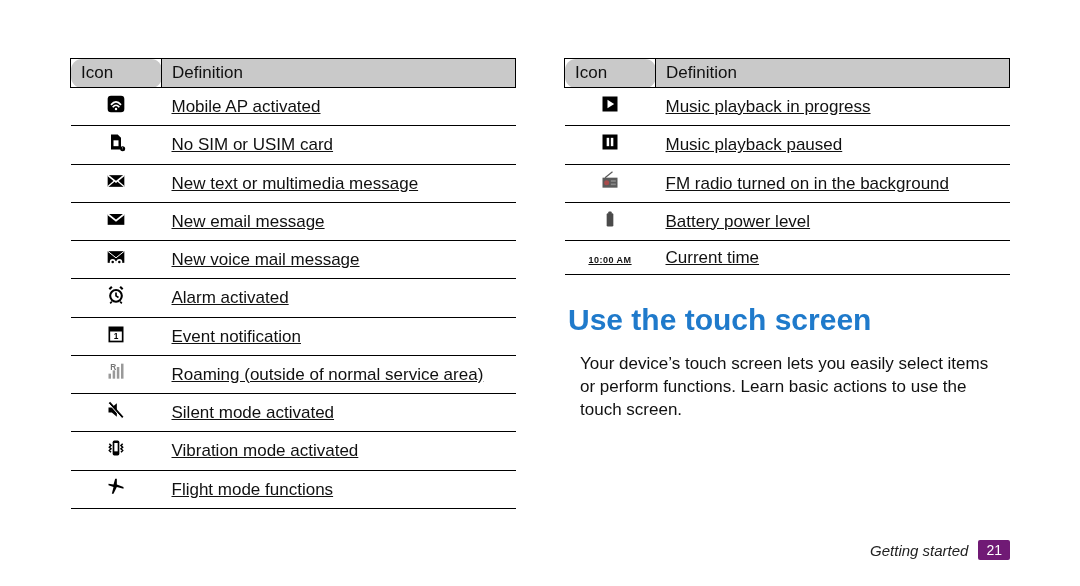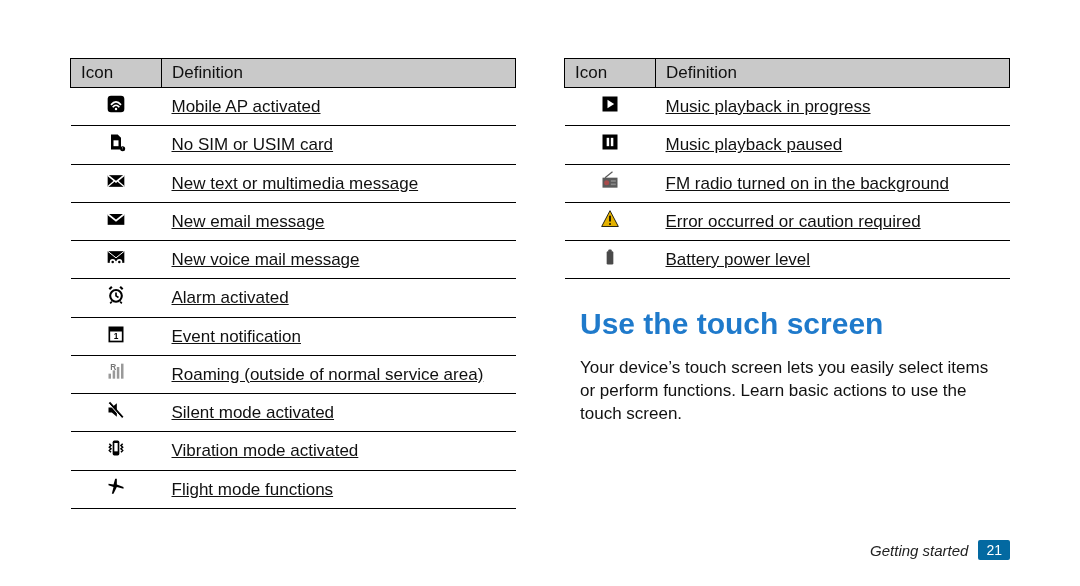--- a/index.html
+++ b/index.html
@@ -31,21 +31,21 @@
     table-layout: fixed;
   }
   table.icon-table th {
     background: #c9c9c9;
     font-weight: 400;
     text-align: left;
     padding: 4px 10px;
     border: 1px solid #000;
     font-size: 17px;
   }
-  table.icon-table th.icon-col { width: 70px; }
+  table.icon-table th.icon-col { width: 70px; border-radius: 11px; }
   table.icon-table td {
     border-bottom: 1px solid #000;
     padding: 6px 10px;
     vertical-align: middle;
     font-size: 17px;
     line-height: 1.25;
     text-decoration: underline;
   }
   table.icon-table td.icon-cell {
     text-align: center;
@@ -61,38 +61,38 @@
   svg.icon-svg { width: 22px; height: 20px; }
   .time-glyph {
     font-size: 9px;
     font-weight: 700;
     letter-spacing: 0.5px;
   }
   h2.section-heading {
     color: #1f7acb;
     font-weight: 700;
     font-size: 30px;
-    margin: 28px 0 6px 16px;
+    margin: 28px 0 6px 4px;
   }
   p.body-text {
     font-size: 17px;
     line-height: 1.35;
     margin: 16px;
   }
   .footer {
     display: flex;
     justify-content: flex-end;
     align-items: center;
     padding: 0 70px 14px 0;
     gap: 10px;
     font-size: 15px;
   }
   .footer .section-label { font-style: italic; color: #222; }
   .page-badge {
-    background: #0369a1;
+    background: #701a75;
     color: #fff;
     padding: 2px 8px;
     font-size: 14px;
     border-radius: 2px;
   }
 </style>
 </head>
 <body>
 
 <div class="page">
@@ -263,35 +263,29 @@
                   <circle cx="8" cy="14" r="3" fill="#a84b4b"></circle>
                   <rect x="13" y="11" width="6" height="2" fill="#888"></rect>
                   <rect x="13" y="15" width="6" height="2" fill="#888"></rect>
                 </svg>
           </span></td>
           <td>FM radio turned on in the background</td>
         </tr>
         <tr>
           <td class="icon-cell"><span class="icon-box">
             <svg class="icon-svg" viewBox="0 0 24 24">
-                  <path d="M12 2 L22 21 L2 21 Z" fill="#e3b100" stroke="#000" stroke-width="1"></path>
-                  <rect x="11" y="8" width="2" height="7" fill="#000"></rect>
-                  <rect x="11" y="17" width="2" height="2" fill="#000"></rect>
-                </svg>
-          </span></td>
-          <td>Error occurred or caution required</td>
-        </tr>
-        <tr>
-          <td class="icon-cell"><span class="icon-box">
-            <svg class="icon-svg" viewBox="0 0 24 24">
                   <rect x="8" y="5" width="8" height="16" rx="1.5" fill="#4a4a4a"></rect>
                   <rect x="10" y="3" width="4" height="3" rx="1" fill="#4a4a4a"></rect>
                 </svg>
           </span></td>
           <td>Battery power level</td>
+        </tr>
+        <tr>
+          <td class="icon-cell"><span class="time-glyph">10:00 AM</span></td>
+          <td>Current time</td>
         </tr>
       </tbody>
     </table>
 
     <h2 class="section-heading">Use the touch screen</h2>
     <p class="body-text">Your device’s touch screen lets you easily select items or perform functions. Learn basic actions to use the touch screen.</p>
   </div>
 
 </div>
 

